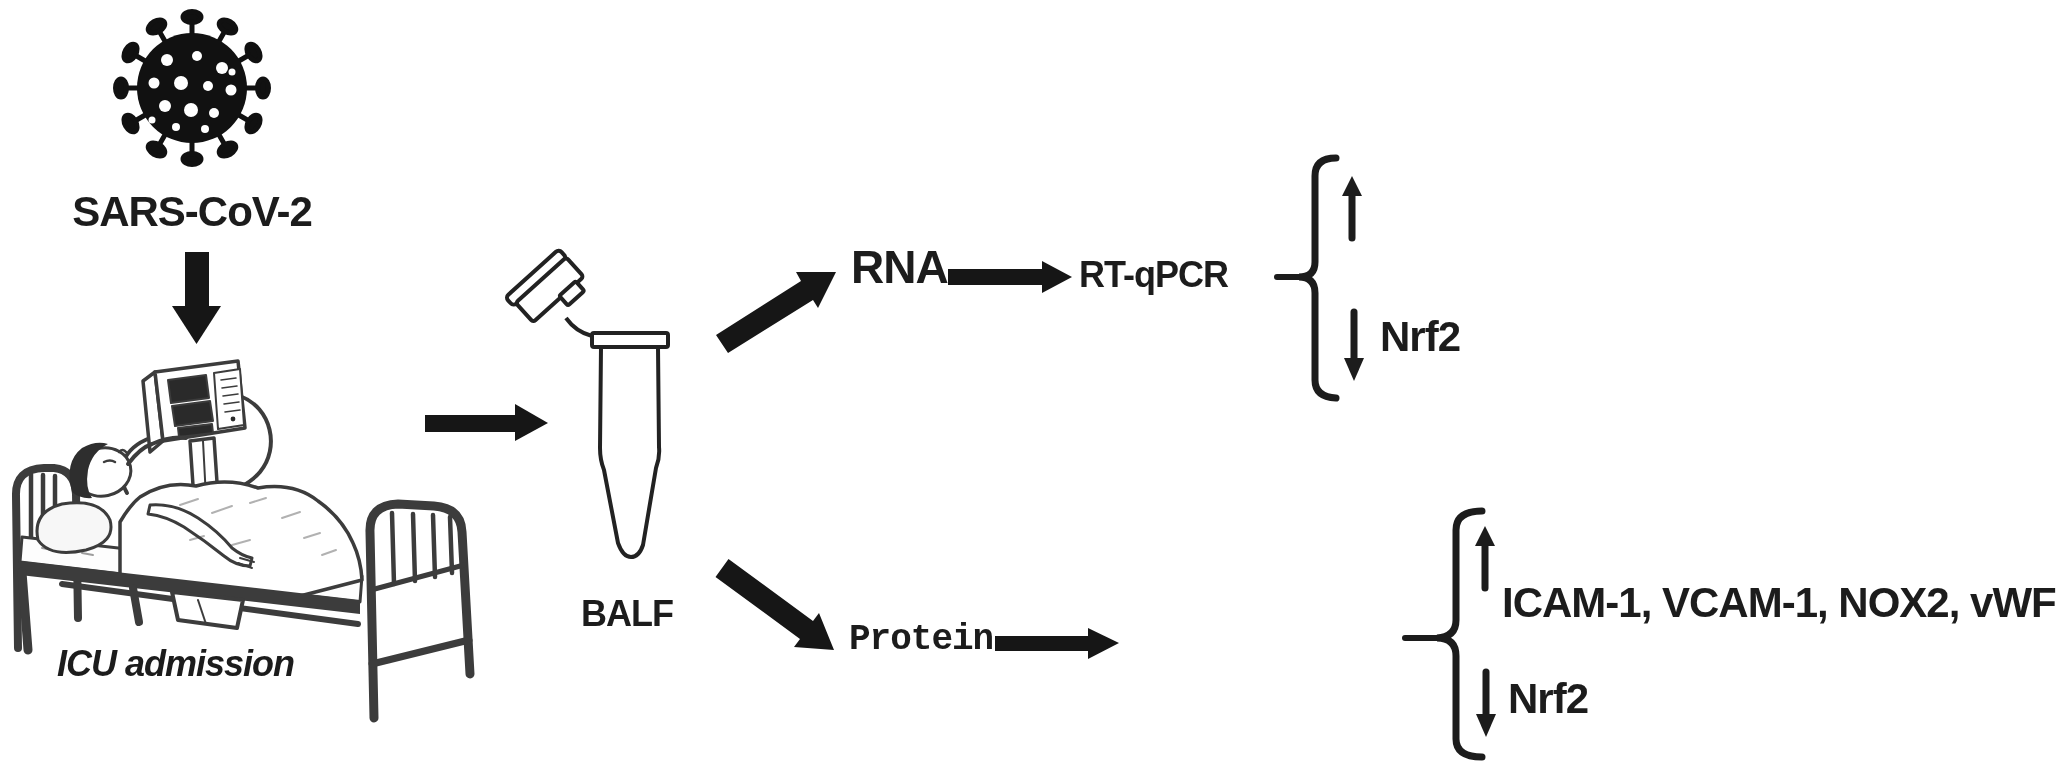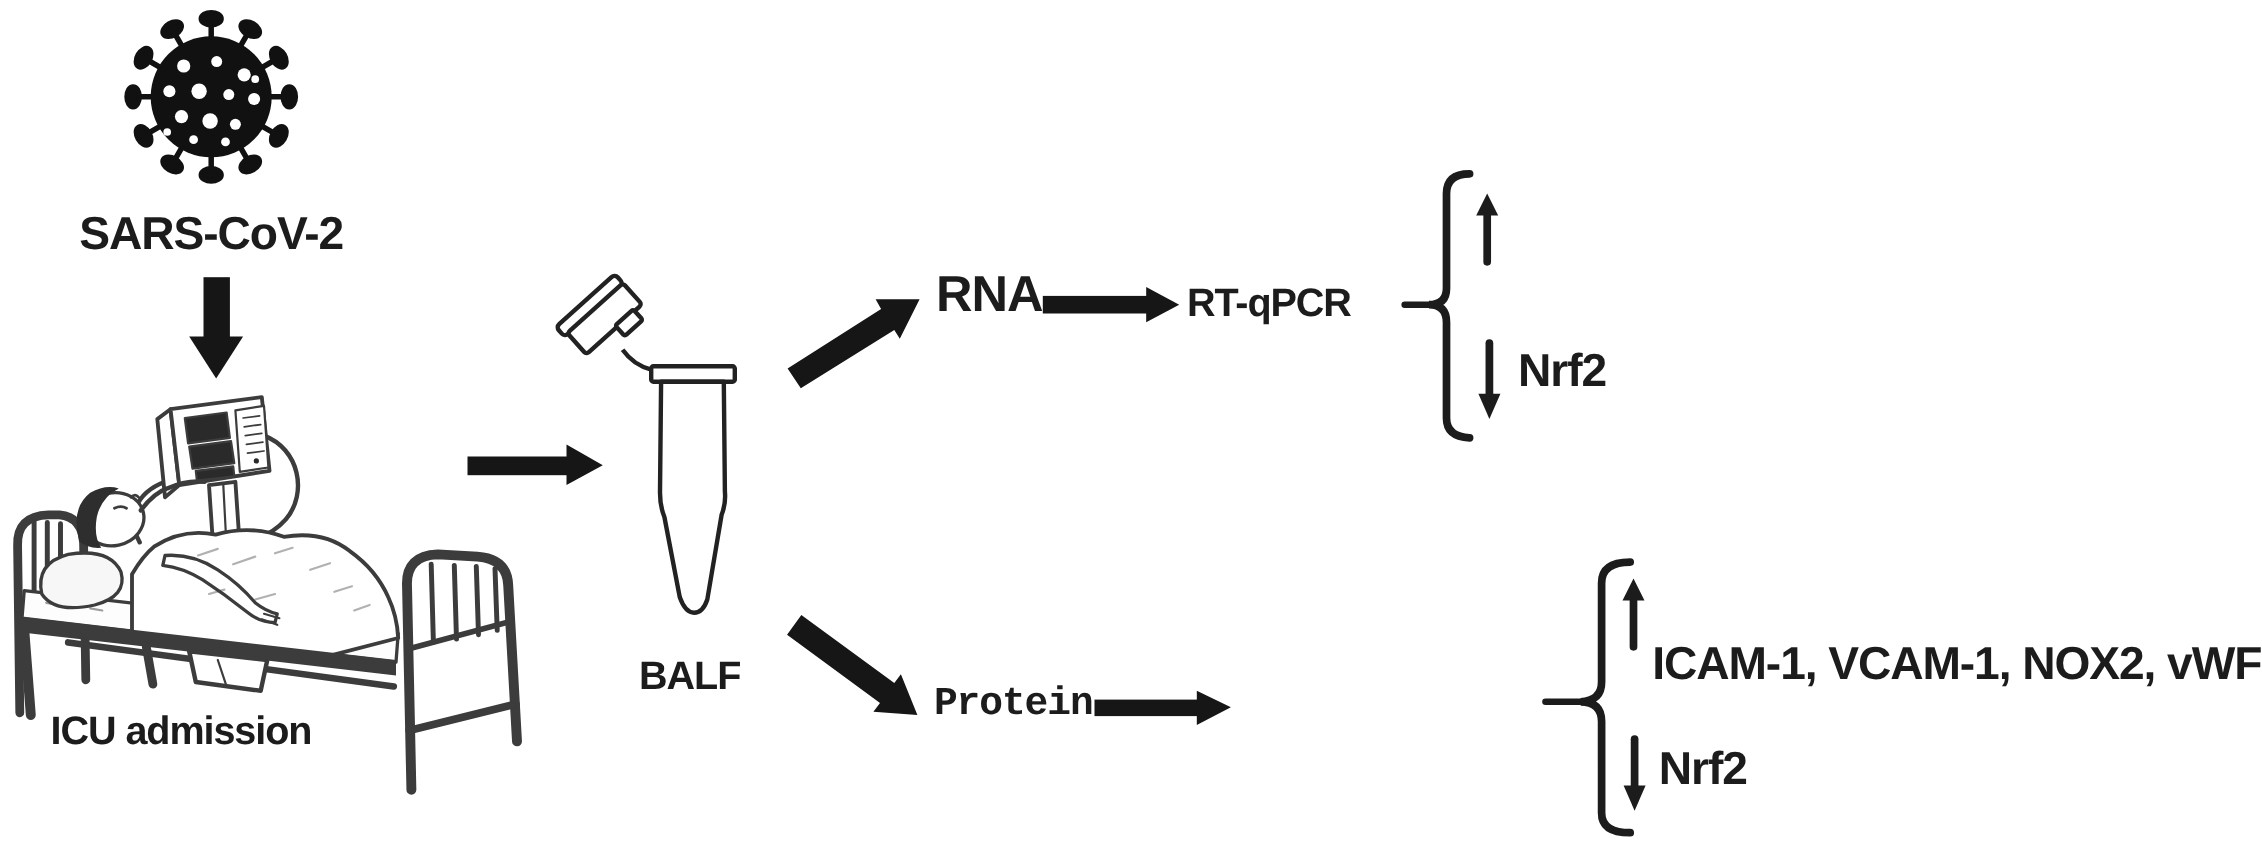--- a/index.html
+++ b/index.html
@@ -252,21 +252,21 @@
       </g>
       <g>
         <line x1="1486" y1="672" x2="1486" y2="718" stroke-width="7"></line>
         <polygon points="1476,714 1496,714 1486,737" fill="#1c1c1c" stroke="none"></polygon>
       </g>
     </g>
   </svg>
 
   <div class="lbl center f42" style="left:192px;top:191px;">SARS-CoV-2</div>
 
-  <div class="lbl f44" style="left:46px;top:646px;">ICU admission</div>
+  <div class="lbl f44" style="left:57px;top:646px;font-style:italic;">ICU admission</div>
 
   <div class="lbl center f44" style="left:627px;top:596px;">BALF</div>
 
   <div class="lbl f46" style="left:851px;top:244px;">RNA</div>
 
   <div class="lbl f44" style="left:1079px;top:257px;">RT-qPCR</div>
 
   <div class="lbl f44" style="left:849px;top:622px;font-family:Liberation Mono, monospace;">Protein</div>
 
 

